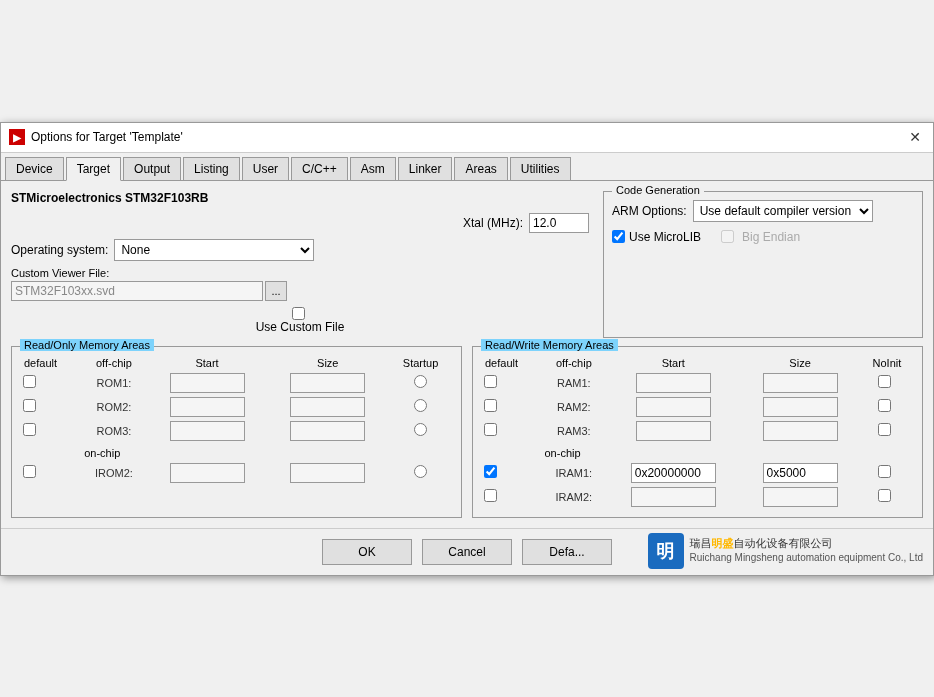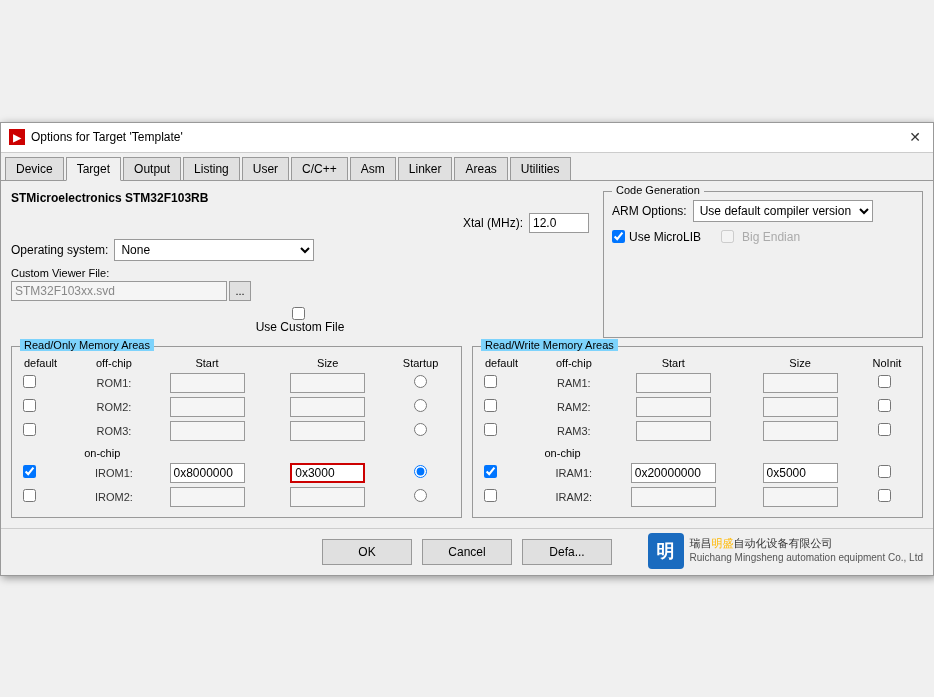--- a/index.html
+++ b/index.html
@@ -361,21 +361,21 @@
         <div class="field-row">
           <span class="field-label">Operating system:</span>
           <select class="os-select">
             <option>None</option>
           </select>
         </div>
 
         <div class="section-label-above">Custom Viewer File:</div>
 
         <div class="svd-row">
-          <input type="text" class="svd-field" value="STM32F103xx.svd" style="width: 216px; background: rgb(245, 245, 245); color: rgb(136, 136, 136);">
+          <input type="text" class="svd-field" value="STM32F103xx.svd" style="width: 252px; background: rgb(245, 245, 245); color: rgb(136, 136, 136);">
           <button class="browse-btn">...</button>
         </div>
 
         <div class="checkbox-row" style="margin-top:6px;flex-direction:column;">
           <input type="checkbox" id="customFile" style="">
           <label for="customFile">Use Custom File</label>
         </div>
       </div>
 
       <div class="right-panel">
@@ -436,27 +436,20 @@
               <td><input type="text" class="mem-input empty" style=""></td>
               <td><input type="text" class="mem-input empty" style=""></td>
               <td><input type="radio" name="ro_startup" style=""></td>
             </tr>
 
             <tr>
               <td></td>
               <td colspan="4" style="font-size:11px; text-align:left; padding-top:4px;">on-chip</td>
             </tr>
 
-            <tr>
-              <td><input type="checkbox" checked="" style=""></td>
-              <td class="chip-label">IROM1:</td>
-              <td><input type="text" class="mem-input" value="0x8000000" style=""></td>
-              <td><input type="text" class="mem-input highlighted" value="0x3000" style=""></td>
-              <td><input type="radio" name="ro_startup" checked="" style=""></td>
-            </tr>
 
             <tr>
               <td><input type="checkbox" style=""></td>
               <td class="chip-label">IROM2:</td>
               <td><input type="text" class="mem-input empty" style=""></td>
               <td><input type="text" class="mem-input empty" style=""></td>
               <td><input type="radio" name="ro_startup" style=""></td>
             </tr>
           </tbody>
         </table>
@@ -527,19 +520,19 @@
     <button class="action-btn">OK</button>
     <button class="action-btn">Cancel</button>
     <button class="action-btn">Defa...</button>
 
     <div class="watermark">
       <div class="watermark-logo">
         <span>明</span>
       </div>
       <div class="watermark-text">
         <div class="company-cn">
-          <span>瑞昌</span><span class="company-highlight" style="color:#ffb800; font-weight:normal;">明盛</span><span>自动化设备有限公司</span>
+          <span>瑞昌</span><span class="company-highlight" style="color:#ffb800; font-weight:bold;">明盛</span><span>自动化设备有限公司</span>
         </div>
         <div class="company-en">Ruichang Mingsheng automation equipment Co., Ltd</div>
       </div>
     </div>
   </div>
 </div>
 
 </body></html>

